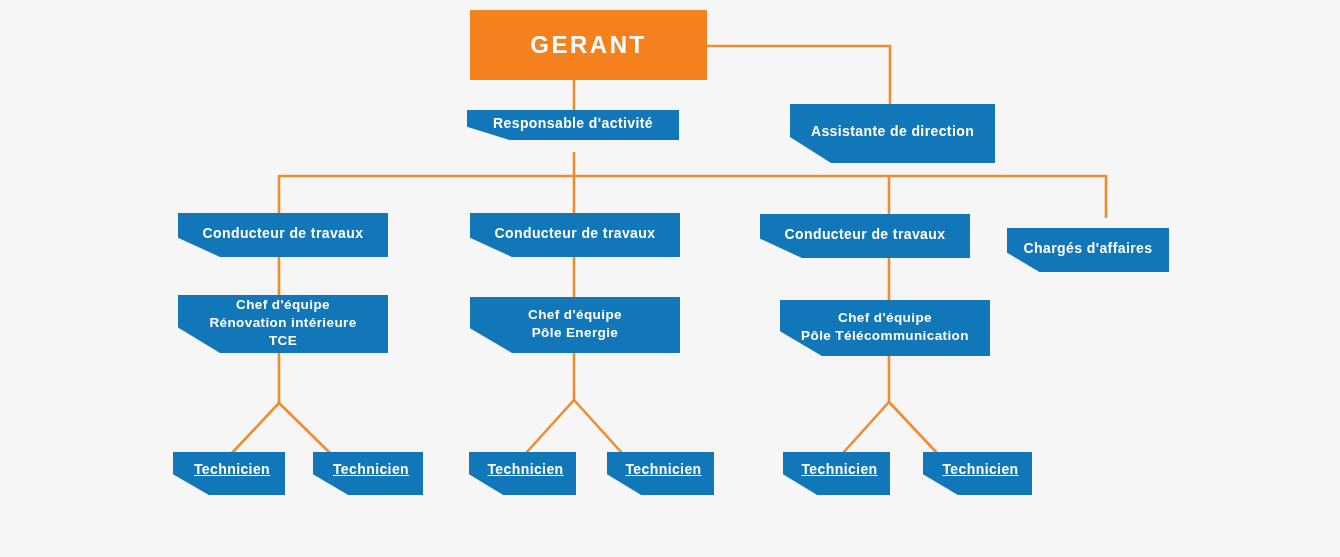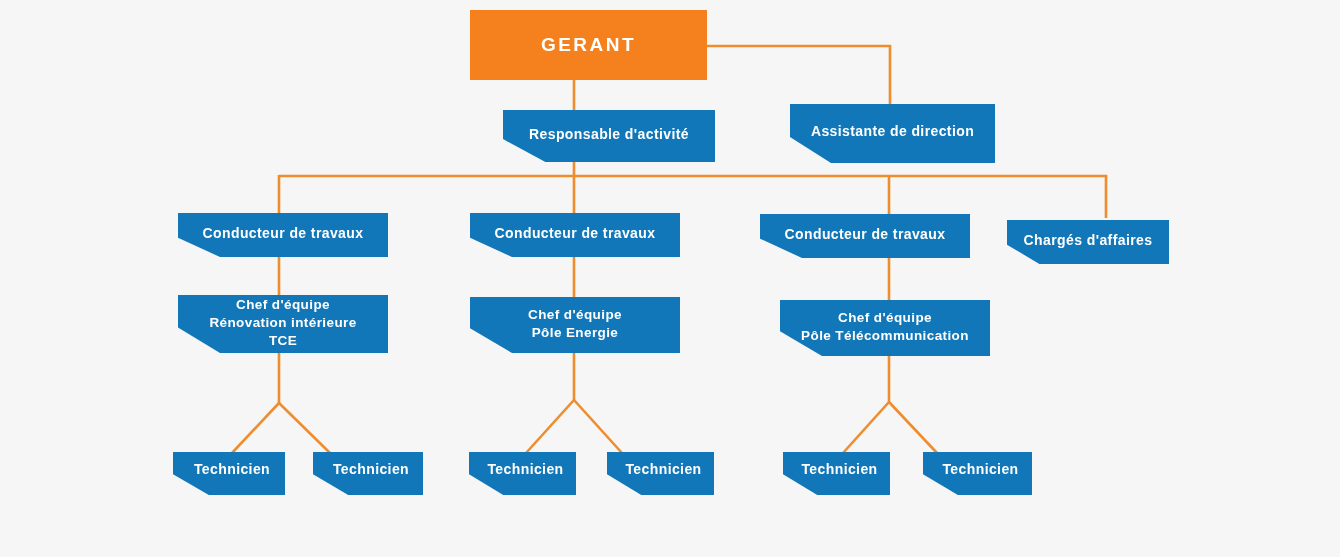--- a/index.html
+++ b/index.html
@@ -39,27 +39,28 @@
     font-size:14px;
     letter-spacing:0.4px;
     line-height:1.35;
     white-space:pre-line;
     clip-path:polygon(0 0,100% 0,100% 100%,20% 100%,0 56%);
     padding:2px 8px 6px 8px;
   }
   .node.root{
     background:var(--root-fill);
     clip-path:none;
-    font-size:19px;
+    font-size:24px;
     letter-spacing:2.5px;
     padding:0;
   }
   .node.tech{
     clip-path:polygon(0 0,100% 0,100% 100%,32% 100%,0 52%);
     padding:0 4px 8px 10px;
+    text-decoration:underline;
   }
   .node.chef{
     font-size:13.5px;
     padding-bottom:4px;
   }
 </style>
 </head>
 <body>
 
 <div class="canvas">
@@ -91,31 +92,31 @@
     <line x1="574" y1="400" x2="526" y2="453"></line>
     <line x1="574" y1="400" x2="622" y2="453"></line>
 
     <line x1="889" y1="356" x2="889" y2="402"></line>
     <line x1="889" y1="402" x2="843" y2="453"></line>
     <line x1="889" y1="402" x2="937" y2="453"></line>
   </svg>
 
   <div class="node root" style="left:470px;top:10px;width:237px;height:70px;">GERANT</div>
 
-  <div class="node" style="left:503px;top:110px;width:212px;height:52px;">Responsable d'activité</div>
+  <div class="node" style="left:467px;top:110px;width:212px;height:30px;">Responsable d'activité</div>
 
   <div class="node" style="left:790px;top:104px;width:205px;height:59px;">Assistante de direction</div>
 
   <div class="node" style="left:178px;top:213px;width:210px;height:44px;">Conducteur de travaux</div>
 
   <div class="node" style="left:470px;top:213px;width:210px;height:44px;">Conducteur de travaux</div>
 
   <div class="node" style="left:760px;top:214px;width:210px;height:44px;">Conducteur de travaux</div>
 
-  <div class="node" style="left:1007px;top:220px;width:162px;height:44px;">Chargés d'affaires</div>
+  <div class="node" style="left:1007px;top:228px;width:162px;height:44px;">Chargés d'affaires</div>
 
   <div class="node chef" style="left:178px;top:295px;width:210px;height:58px;">Chef d'équipe
 Rénovation intérieure
 TCE</div>
 
   <div class="node chef" style="left:470px;top:297px;width:210px;height:56px;">Chef d'équipe
 Pôle Energie</div>
 
   <div class="node chef" style="left:780px;top:300px;width:210px;height:56px;">Chef d'équipe
 Pôle Télécommunication</div>

